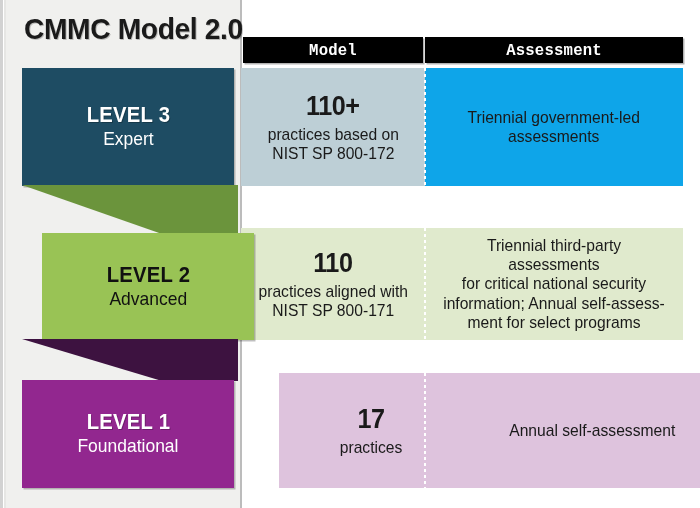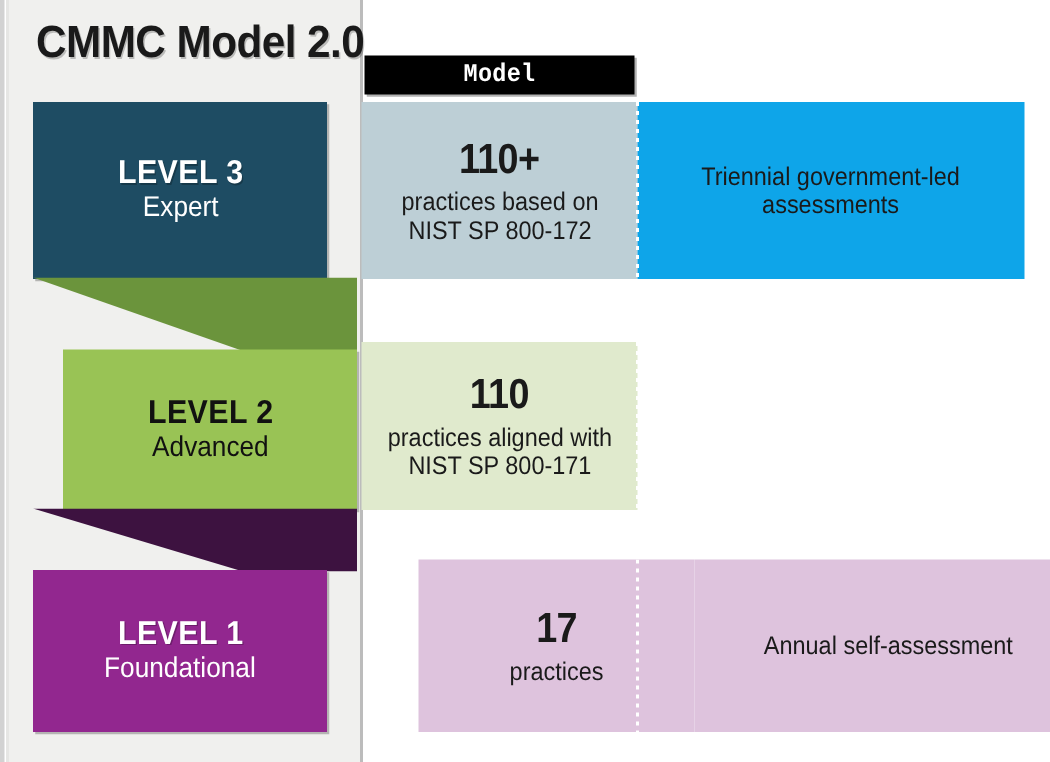--- a/index.html
+++ b/index.html
@@ -85,21 +85,21 @@
     letter-spacing: 0.2px;
   }
   .col-header span { transform: scaleX(0.92); display:inline-block; }
   .col-header.model      { left: 243px; width: 180px; }
   .col-header.assessment { left: 425px; width: 258px; }
 
   
   .level-block {
     position: absolute;
     left: 22px;
-    width: 196px;
+    width: 212px;
     display: flex;
     flex-direction: column;
     align-items: center;
     justify-content: center;
     box-shadow: 1.5px 1.5px 0 rgba(0,0,0,0.25);
   }
   .level-title {
     font-family: "Liberation Sans Narrow", "Liberation Sans", sans-serif;
     font-size: 22px;
     font-weight: bold;
@@ -191,20 +191,23 @@
   <div class="gray-panel"></div>
   <div class="left-rule"></div>
   <div class="left-rule-2"></div>
   <div class="panel-divider"></div>
 
   <div class="title">CMMC Model 2.0</div>
 
   <div class="col-header model">
     <span>Model</span>
   </div>
+  <div class="col-header assessment">
+    <span>Assessment</span>
+  </div>
 
   <div class="row-model row3" style="background: rgb(189, 207, 214);">
     <div class="big-num">110+</div>
     <div class="sub-text">practices based on
 NIST SP 800-172</div>
   </div>
   <div class="row-assess row3" style="background: #0ea5e9;">
     <div class="assess-text">Triennial government-led
 assessments</div>
   </div>
@@ -219,20 +222,26 @@
     <svg width="216" height="49" viewBox="0 0 216 49" preserveAspectRatio="none">
       <polygon points="0,0 216,0 216,49 140,49" fill="#6b943c"></polygon>
     </svg>
   </div>
 
   <div class="row-model row2" style="background: rgb(224, 234, 205);">
     <div class="big-num">110</div>
     <div class="sub-text">practices aligned with
 NIST SP 800-171</div>
   </div>
+  <div class="row-assess row2" style="background: rgb(224, 234, 205);">
+    <div class="assess-text">Triennial third-party assessments
+for critical national security
+information; Annual self-assess-
+ment for select programs</div>
+  </div>
   <div class="dotted-sep sep2"></div>
 
   <div class="level-block lvl2" style="background: rgb(153, 195, 85);">
     <div class="level-title">LEVEL 2</div>
     <div class="level-sub">Advanced</div>
   </div>
 
   <div class="connector conn-purple">
     <svg width="216" height="42" viewBox="0 0 216 42" preserveAspectRatio="none">
       <polygon points="0,0 216,0 216,42 140,42" fill="#3d1240"></polygon>

